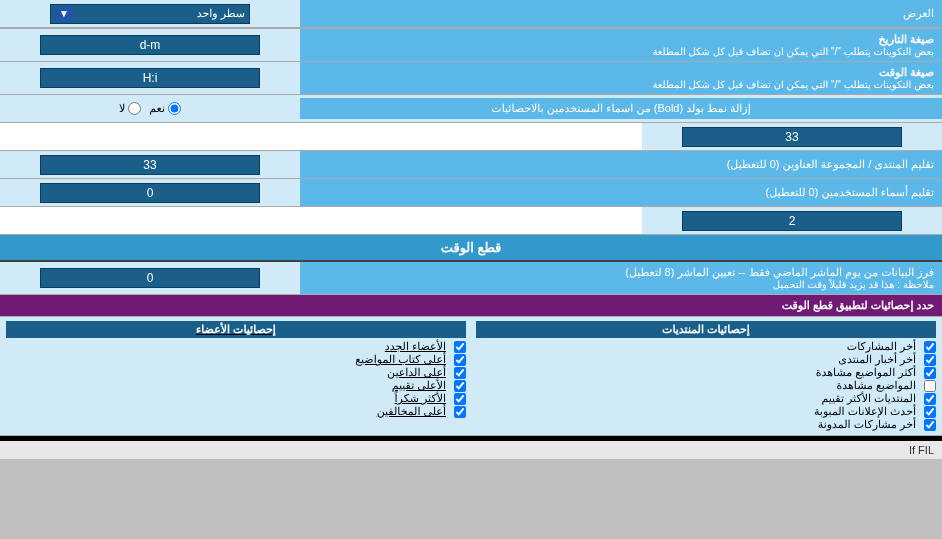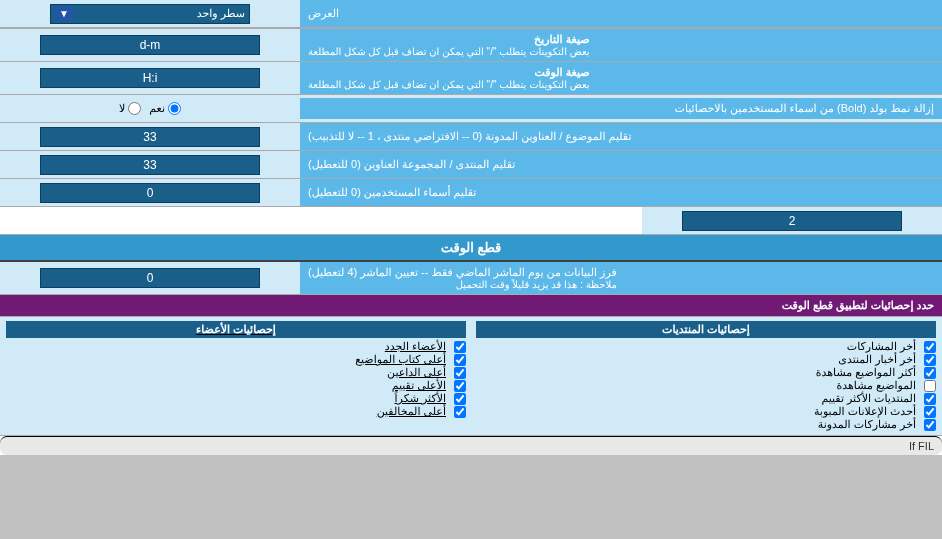--- a/index.html
+++ b/index.html
@@ -18,21 +18,20 @@
       border-bottom: 1px solid #aaa;
       min-height: 28px;
     }
     .label-cell {
       background: #5bb8e8;
       color: #fff;
       text-align: right;
       padding: 4px 8px;
       display: flex;
       align-items: center;
-      justify-content: flex-end;
       flex: 1;
       font-size: 11px;
     }
     .input-cell {
       background: #d0eaf8;
       display: flex;
       align-items: center;
       justify-content: center;
       padding: 3px 6px;
       width: 300px;
@@ -58,21 +57,21 @@
     }
     .top-header .label-part {
       flex: 1;
       background: #5bb8e8;
       color: #fff;
       text-align: right;
       padding: 4px 8px;
       font-size: 11px;
       display: flex;
       align-items: center;
-      justify-content: flex-end;
+      justify-content: flex-start;
     }
     .top-header .input-part {
       width: 300px;
       background: #d0eaf8;
       display: flex;
       align-items: center;
       justify-content: center;
       padding: 3px 6px;
       min-height: 28px;
     }
@@ -109,21 +108,21 @@
     }
     .radio-label {
       flex: 1;
       background: #5bb8e8;
       color: #fff;
       text-align: right;
       padding: 4px 8px;
       font-size: 11px;
       display: flex;
       align-items: center;
-      justify-content: flex-start;
+      justify-content: center;
     }
     .radio-input {
       width: 300px;
       background: #d0eaf8;
       display: flex;
       align-items: center;
       justify-content: center;
       gap: 8px;
       padding: 3px 6px;
     }
@@ -216,23 +215,20 @@
         <span>نعم</span>
       </div>
       <div class="radio-item">
         <input type="radio" name="bold_radio" style="">
         <span>لا</span>
       </div>
     </div>
   </div>
 
   <div class="row">
-    <div class="label-cell">
-      <span>تقليم الموضوع / العناوين المدونة (0 -- الافتراضي منتدى ، 1 -- لا للتذبيب)</span>
-    </div>
     <div class="input-cell">
       <input class="input-box" type="text" value="33" style="">
     </div>
   </div>
 
   <div class="row">
     <div class="label-cell">
       <span>تقليم المنتدى / المجموعة العناوين (0 للتعطيل)</span>
     </div>
     <div class="input-cell">
@@ -255,21 +251,21 @@
     </div>
   </div>
 
   <div class="full-section-row">
     <span>قطع الوقت</span>
   </div>
 
   <div class="row">
     <div class="label-cell">
       <div style="text-align:right;">
-        <div>فرز البيانات من يوم الماشر الماضي فقط -- تعيين الماشر (4 لتعطيل)</div>
+        <div>فرز البيانات من يوم الماشر الماضي فقط -- تعيين الماشر (8 لتعطيل)</div>
         <div style="font-size:10px;">ملاحظة : هذا قد يزيد قليلاً وقت التحميل</div>
       </div>
     </div>
     <div class="input-cell">
       <input class="input-box" type="text" value="0" style="">
     </div>
   </div>
 
   <div style="background:#d0eaf8; border-bottom:1px solid #aaa;">
 
@@ -341,17 +337,17 @@
         </div>
         <div class="cb-item">
           <input type="checkbox" checked="" style="">
           <span>أعلى المخالفين</span>
         </div>
       </div>
 
     </div>
   </div>
 
-  <div style="background:#e8e8e8; padding:3px 8px; font-size:11px; color:#333; border-top:1px solid #000000;border-radius:7px;">
+  <div style="background:#e8e8e8; padding:3px 8px; font-size:11px; color:#333; border-top:5px solid #000000;">
     <span>If FIL</span>
   </div>
 
 </div>
 
 </body></html>

